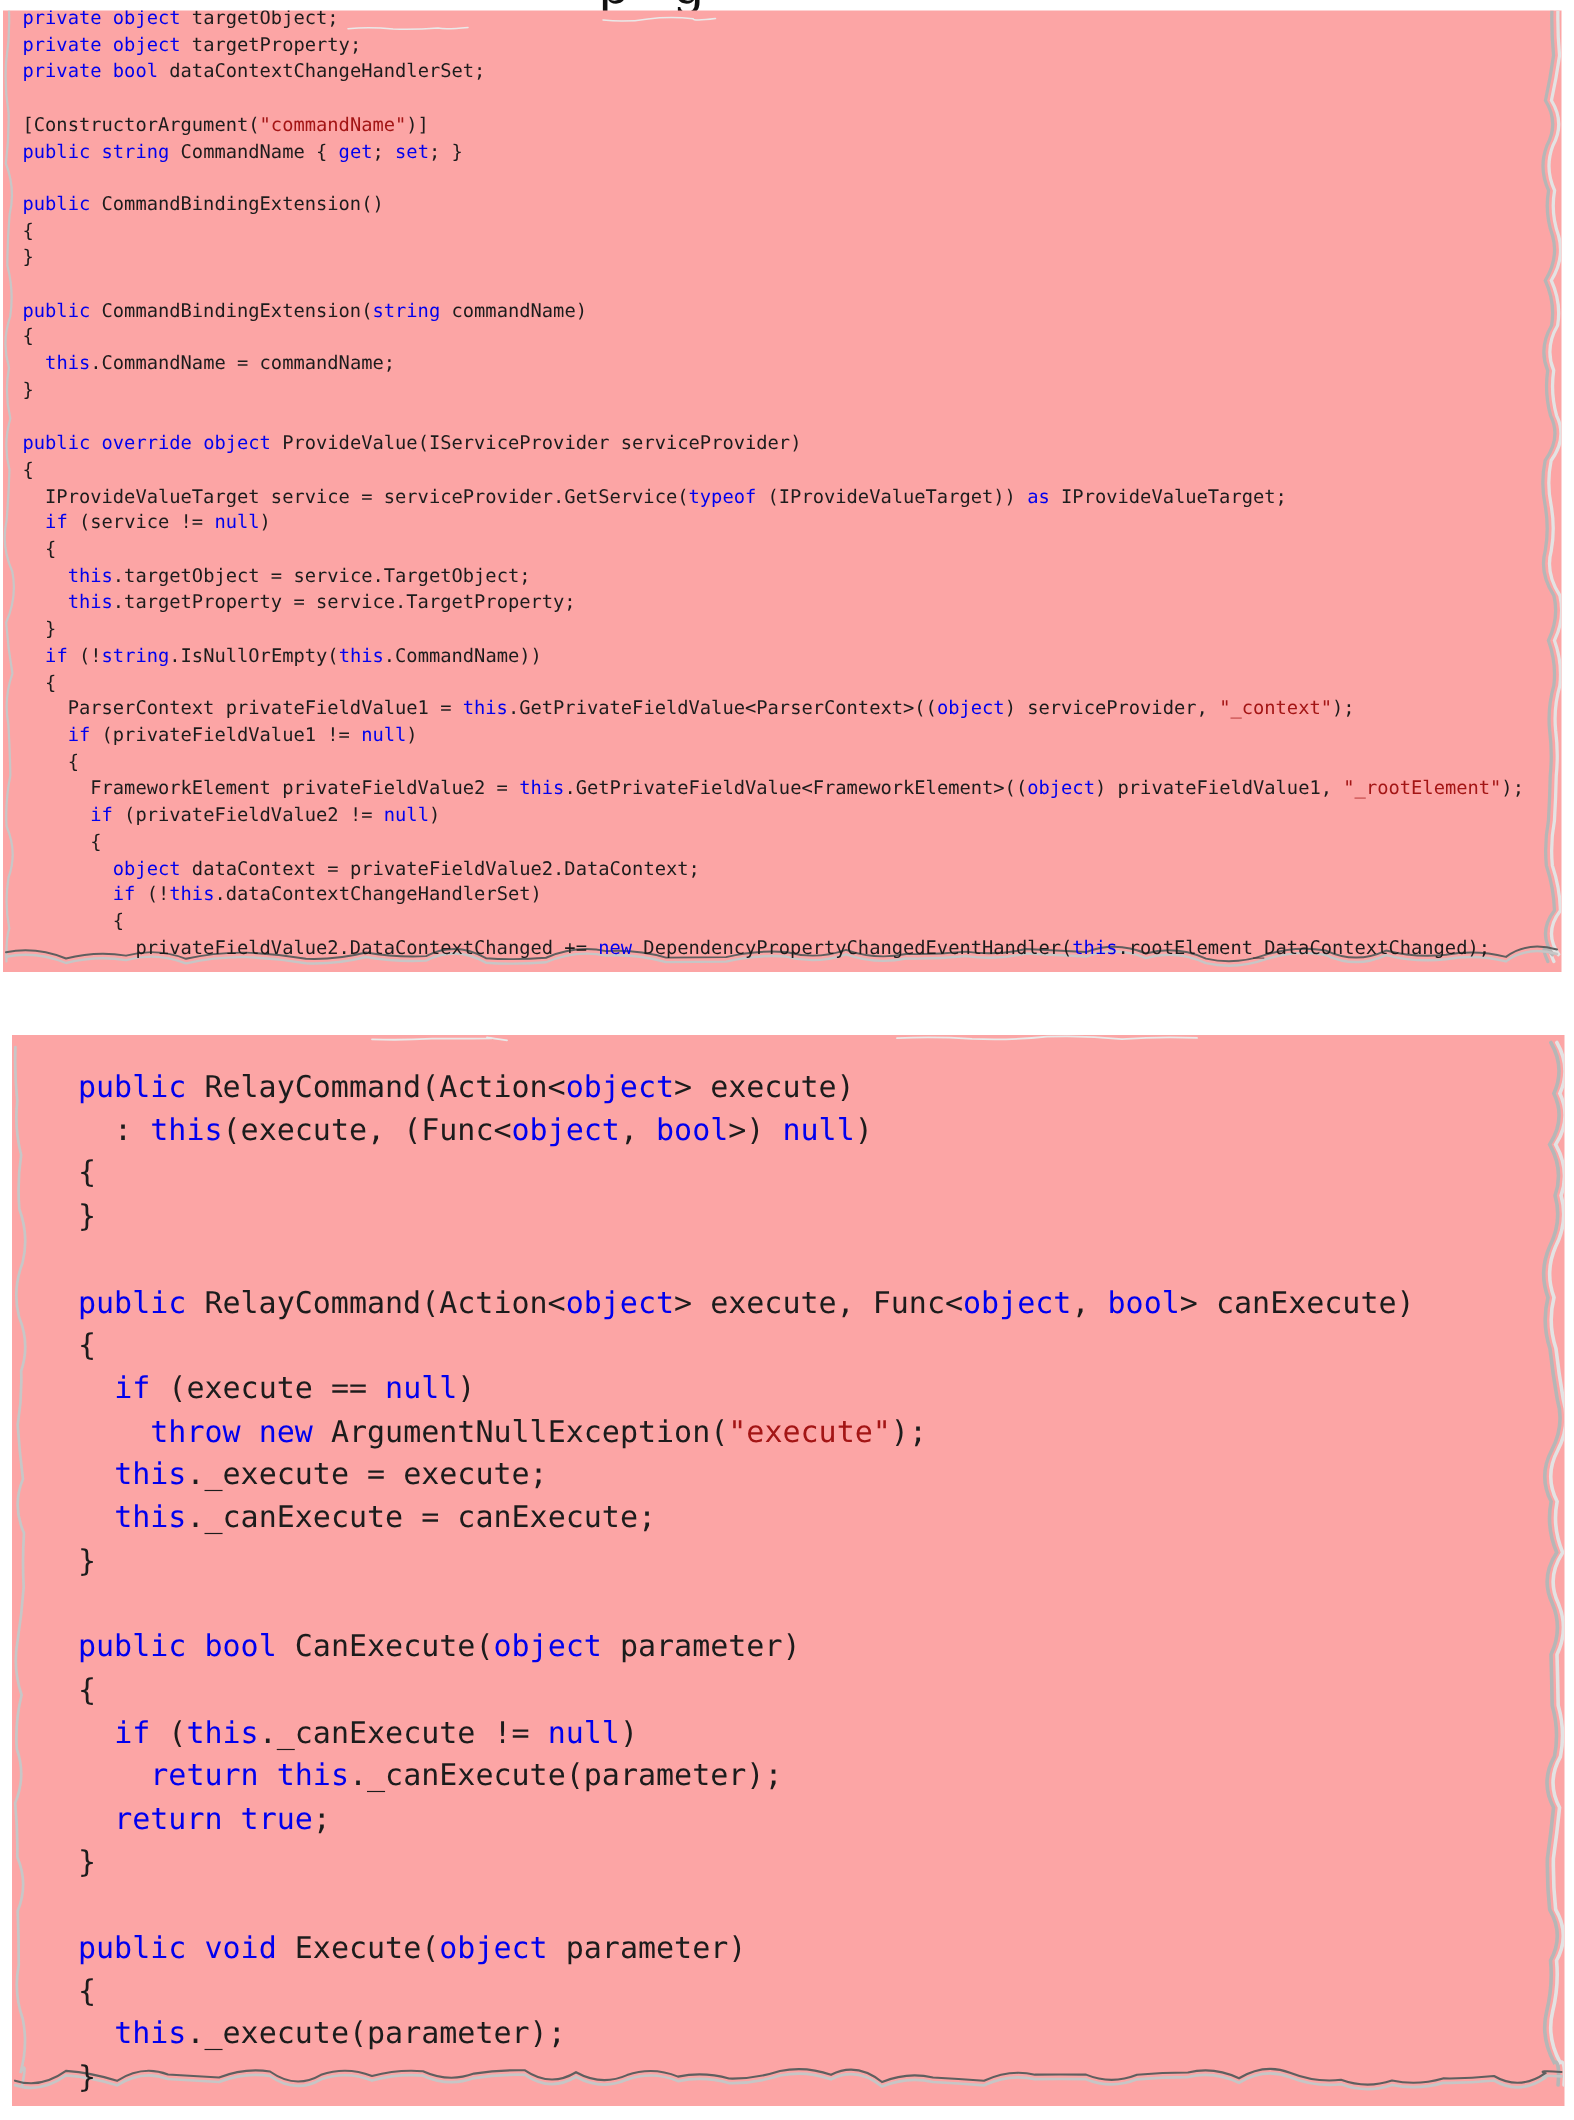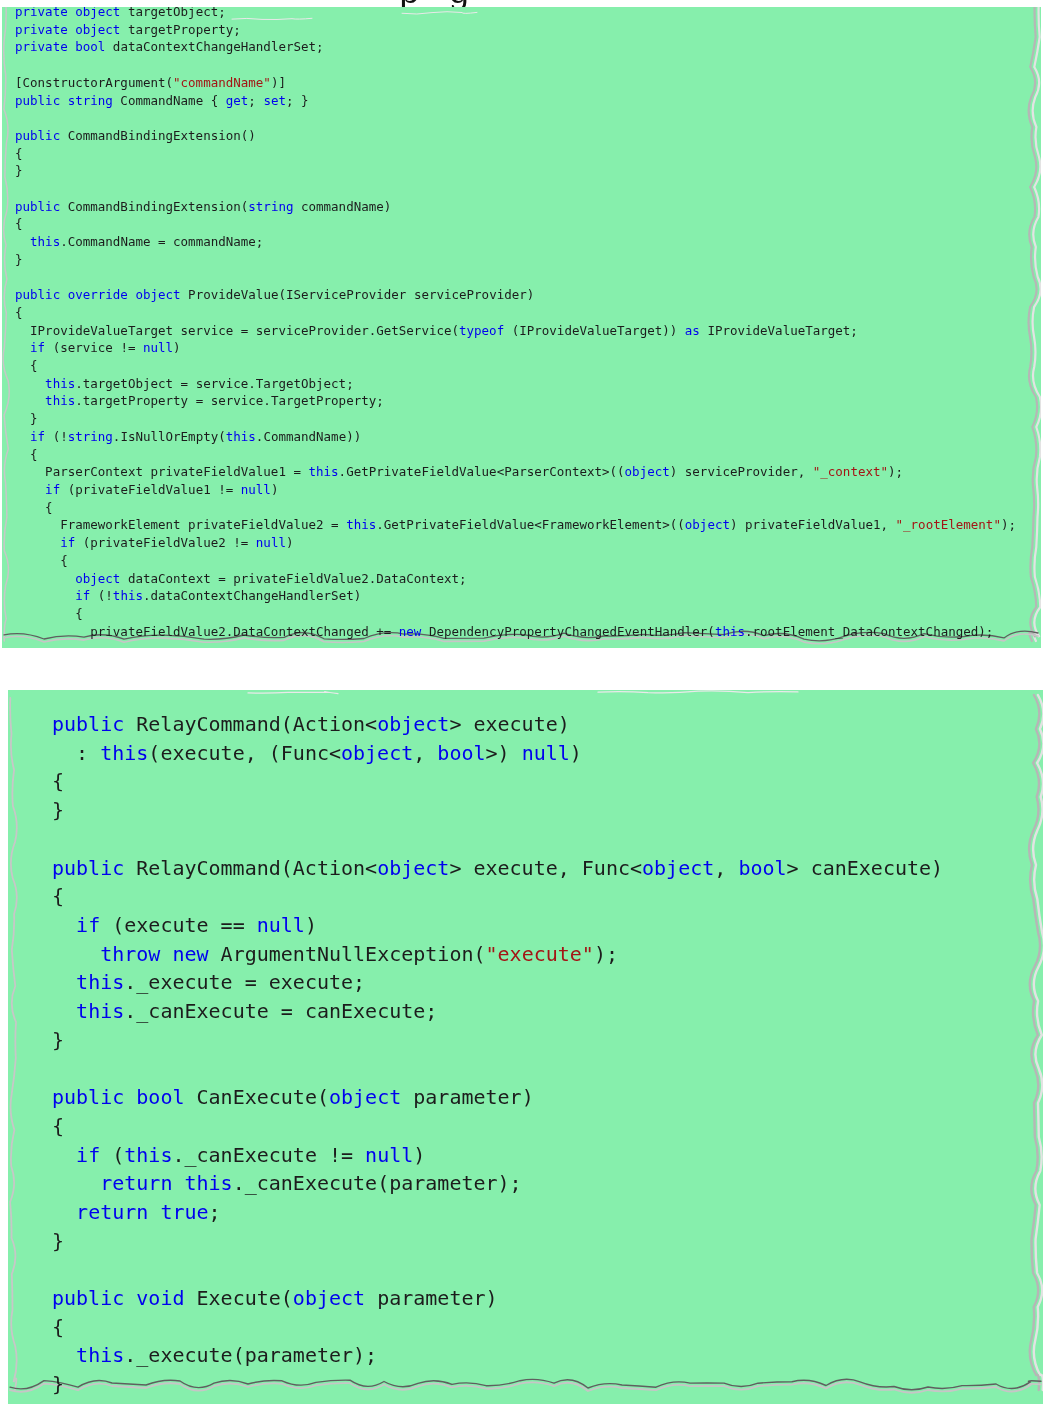--- a/index.html
+++ b/index.html
@@ -14,21 +14,21 @@
     position:absolute;left:398px;top:0;width:150px;height:10px;
     overflow:hidden;
   }
   .heading-fragment span{
     display:block;margin-top:-26px;
     font-family:"DejaVu Serif", serif;
     font-size:34px;line-height:34px;color:#111;
     word-spacing:18px;white-space:pre;
   }
   .snippet{
-    position:absolute;background:#86efac;overflow:hidden;
+    position:absolute;background:#fca5a5;overflow:hidden;
   }
   #block1{left:2px;top:7px;width:1039px;height:641px;}
   #block2{left:8px;top:690px;width:1035px;height:714px;}
   .edges{
     position:absolute;left:0;top:0;width:100%;height:100%;
     pointer-events:none;
   }
   .code{
     position:absolute;white-space:pre;z-index:2;
   }

